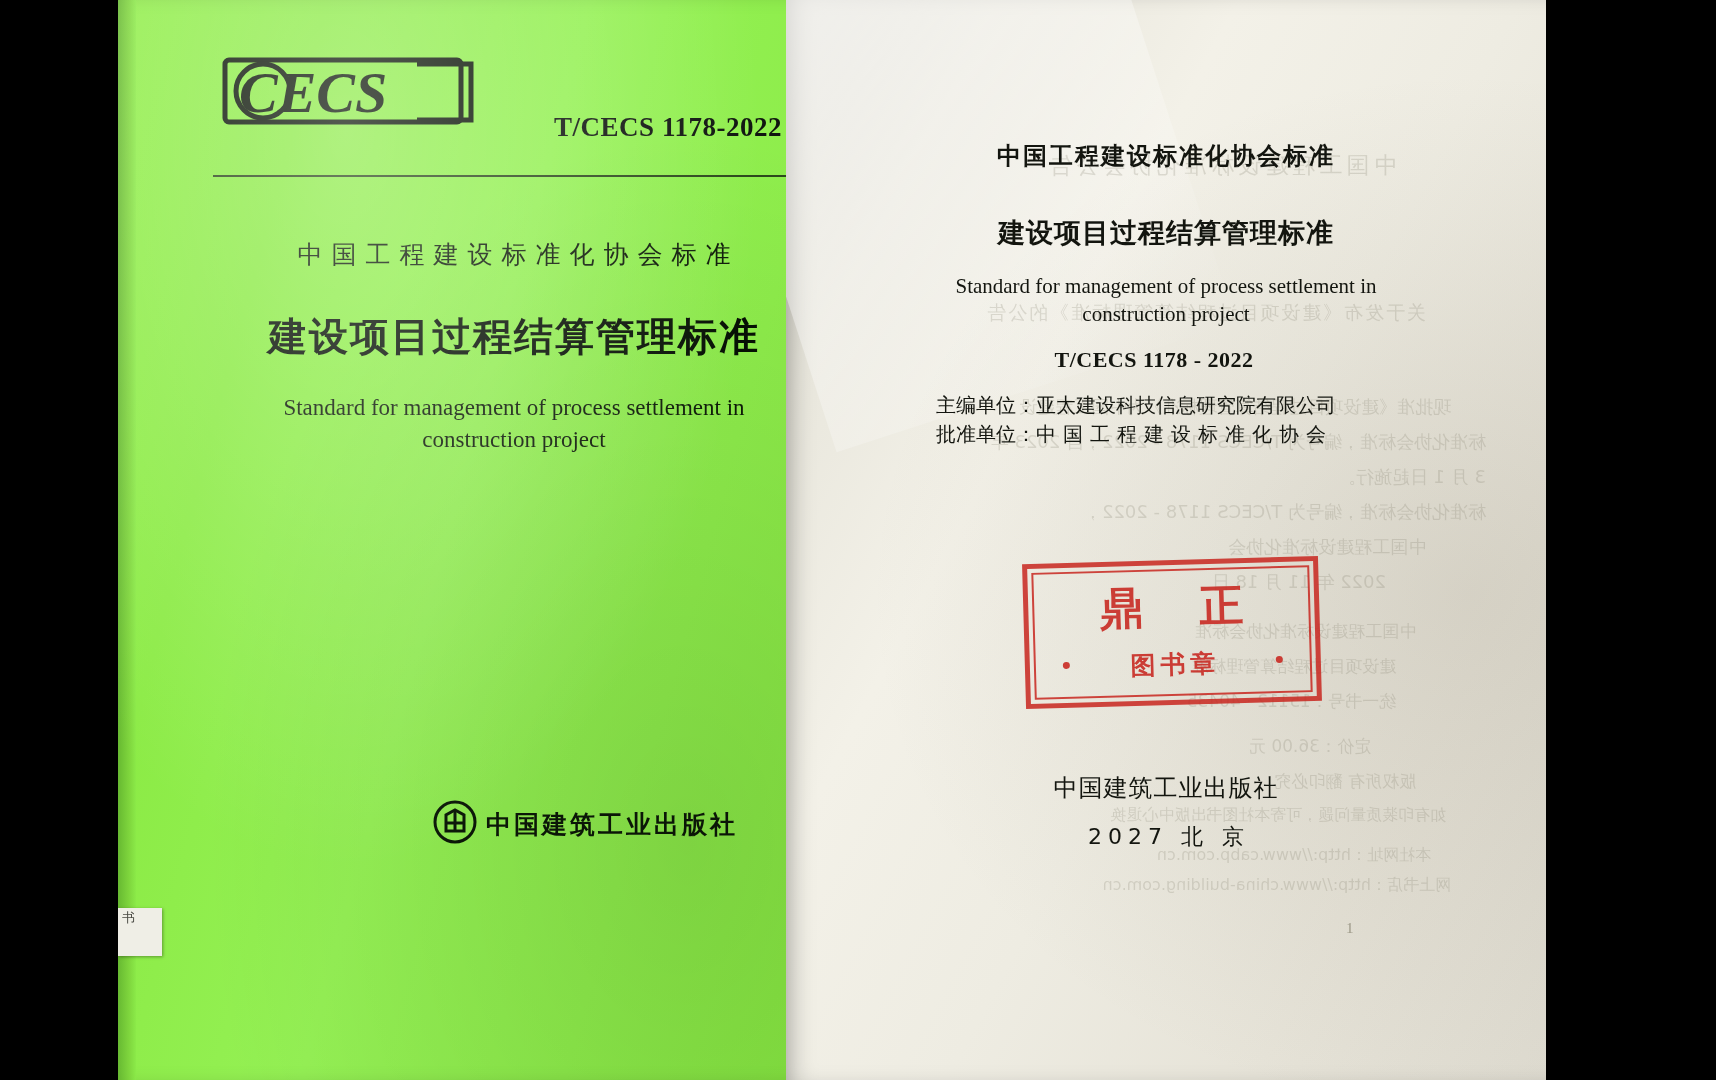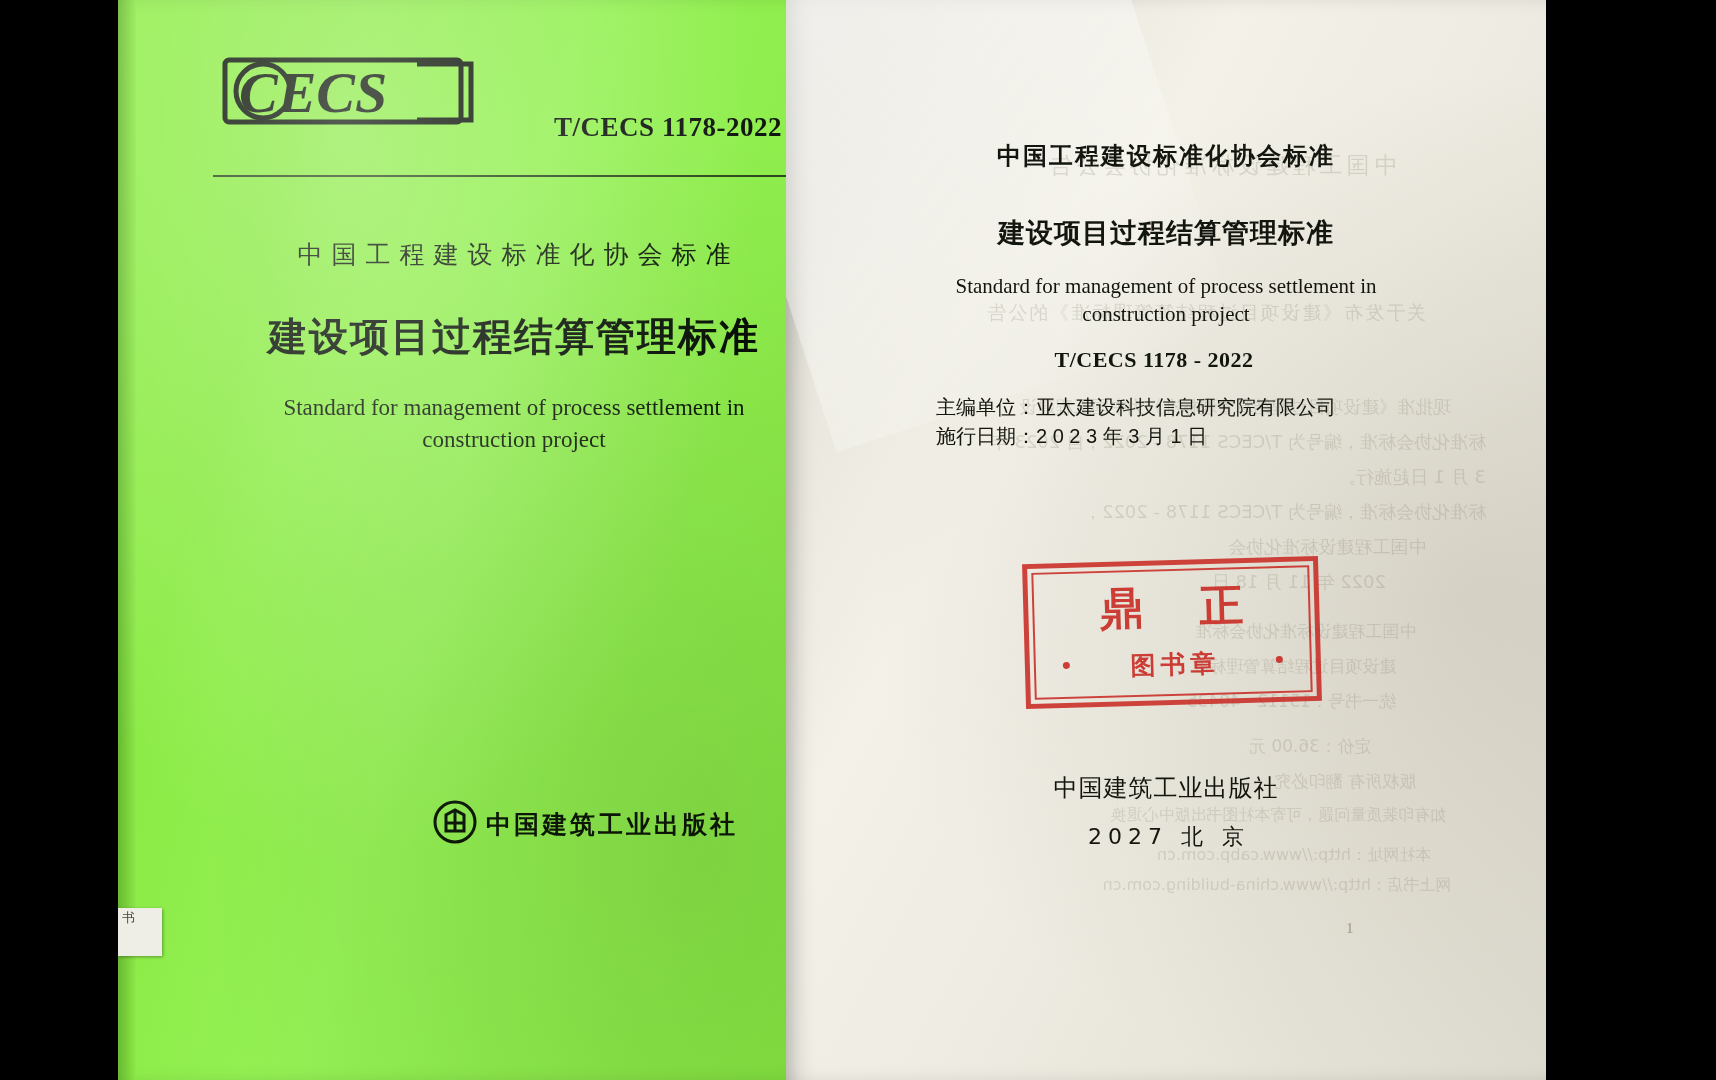--- a/index.html
+++ b/index.html
@@ -233,21 +233,21 @@
     position: absolute;
     top: 347px; left: 0; width: 736px;
     font-family: "Liberation Serif", serif;
     font-weight: bold;
     font-size: 22px;
     letter-spacing: 0.5px;
   }
   .tp-meta {
     position: absolute;
     top: 394px; left: 150px; width: 470px;
-    font-family: Liberation Sans, sans-serif;
+    font-family: Liberation Mono, monospace;
     font-size: 20px;
     line-height: 26px;
     text-align: left;
   }
   .tp-meta .row { display: block; white-space: nowrap; margin-bottom: 3px; }
   .tp-meta .lbl { letter-spacing: 0px; }
   .tp-meta .val-spaced { letter-spacing: 7px; }
   .tp-meta .center-row { display:block; text-align:center; padding-right: 16px; letter-spacing: 7px; }
 
   .tp-publisher {
@@ -419,21 +419,21 @@
         <div>Standard for management of process settlement in</div>
         <div>construction project</div>
       </div>
       <div class="tp-num">T/CECS 1178 - 2022</div>
 
       <div class="tp-meta">
         <span class="row">
           <span class="lbl">主编单位：</span><span class="val">亚太建设科技信息研究院有限公司</span>
         </span>
         <span class="row">
-          <span class="lbl">施行日期：</span><span class="val">2 0 2 3 年 3 月 1 日</span>
+          <span class="lbl">批准单位：</span><span class="val-spaced">中国工程建设标准化协会</span>
         </span>
       </div>
 
       <div class="tp-publisher">中国建筑工业出版社</div>
       <div class="tp-year">2027 北 京</div>
     </div>
 
     <div class="stamp">
       <div class="outer"></div>
       <div class="inner"></div>

